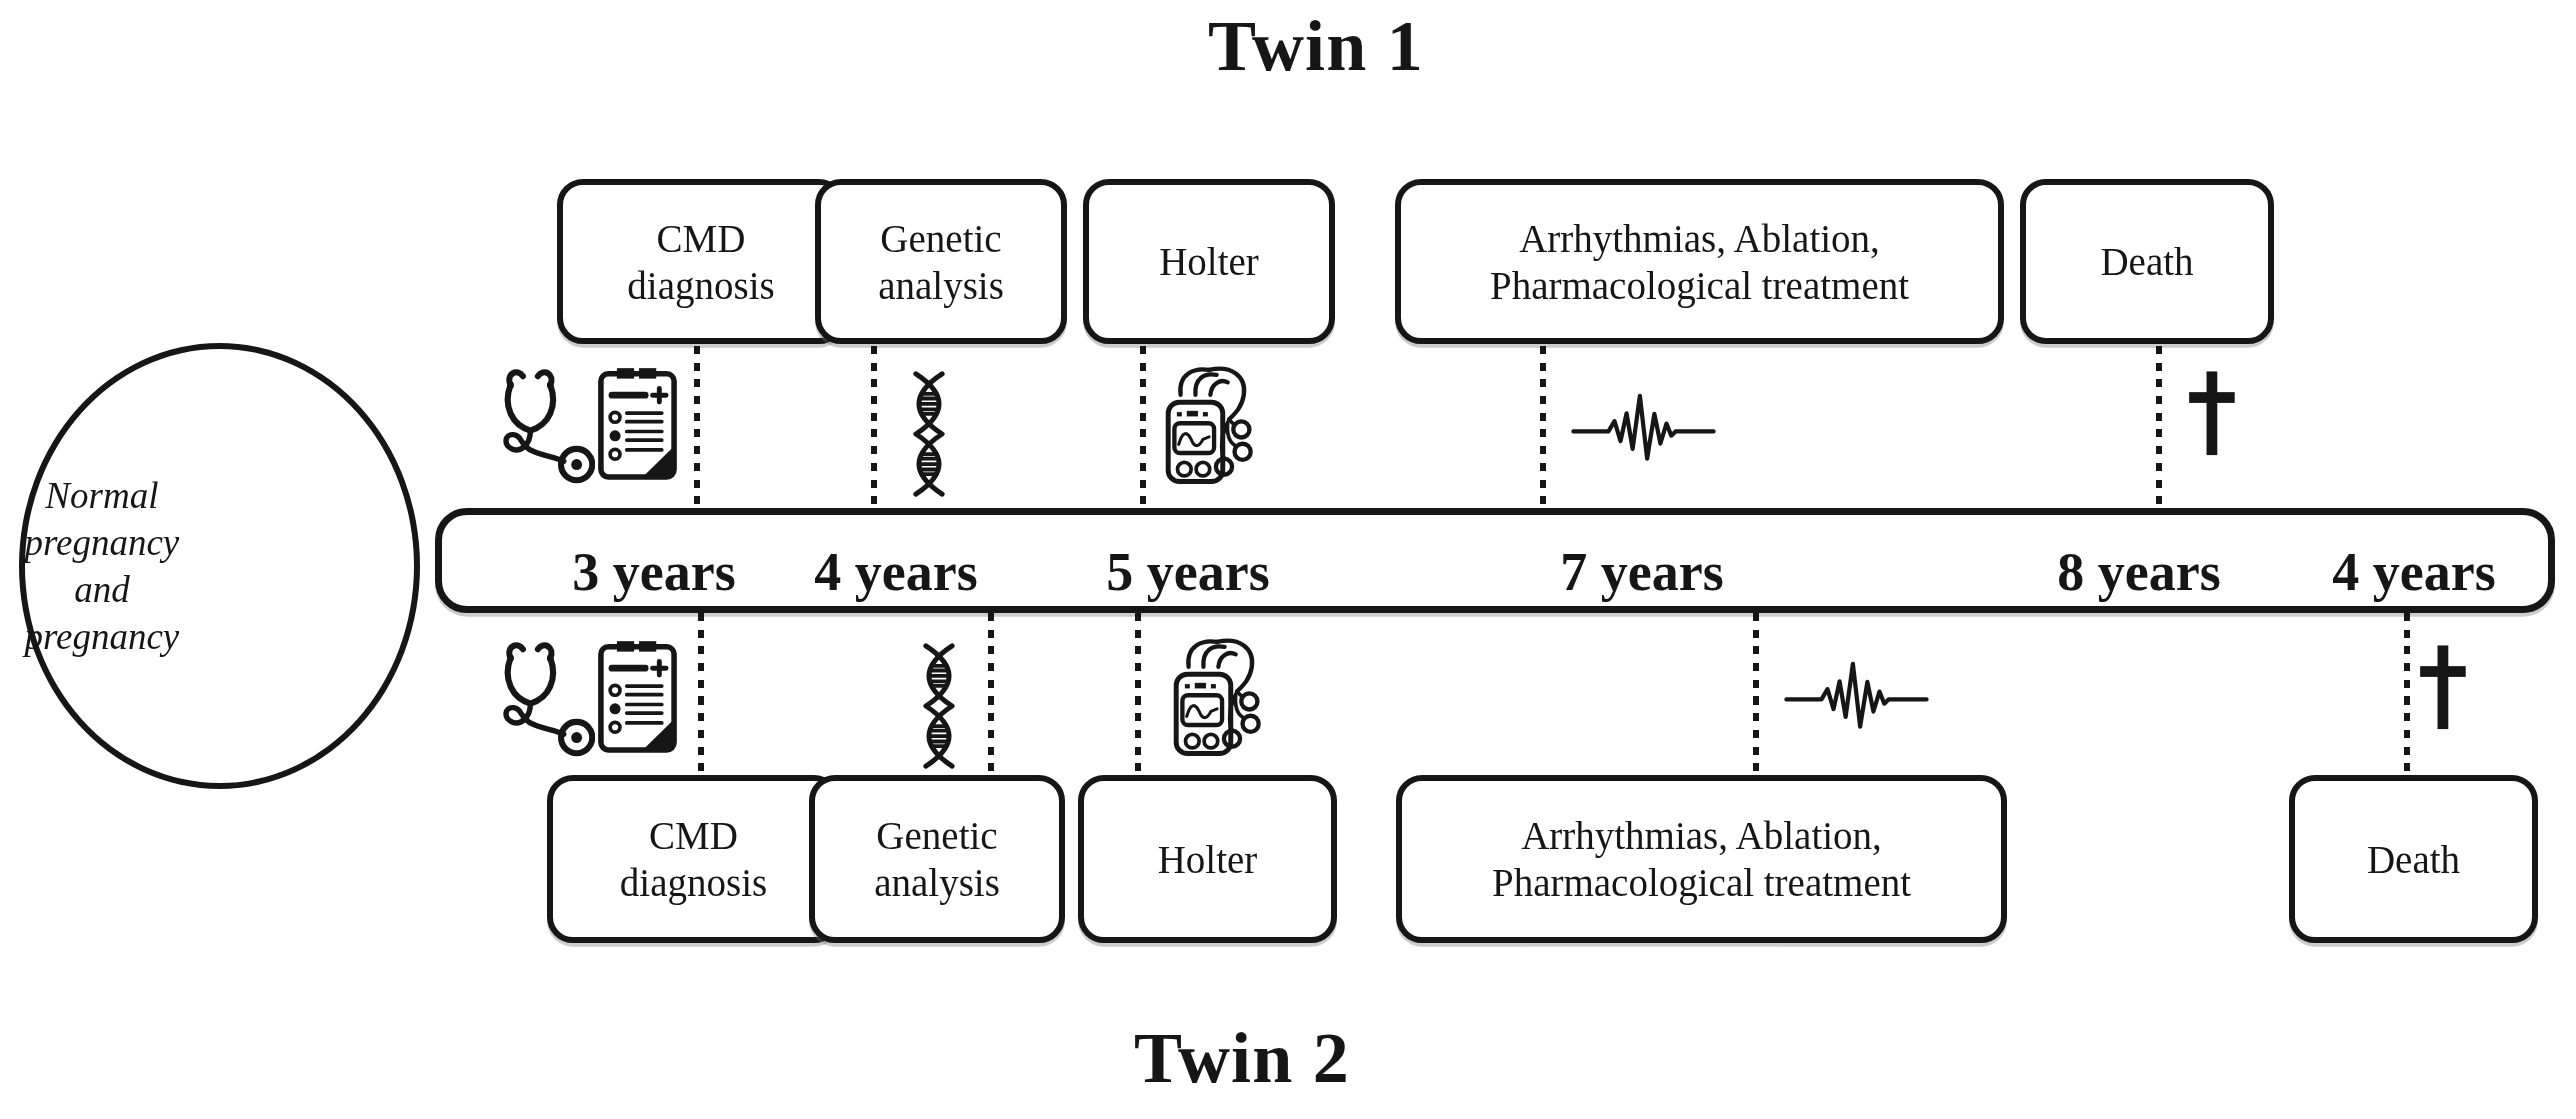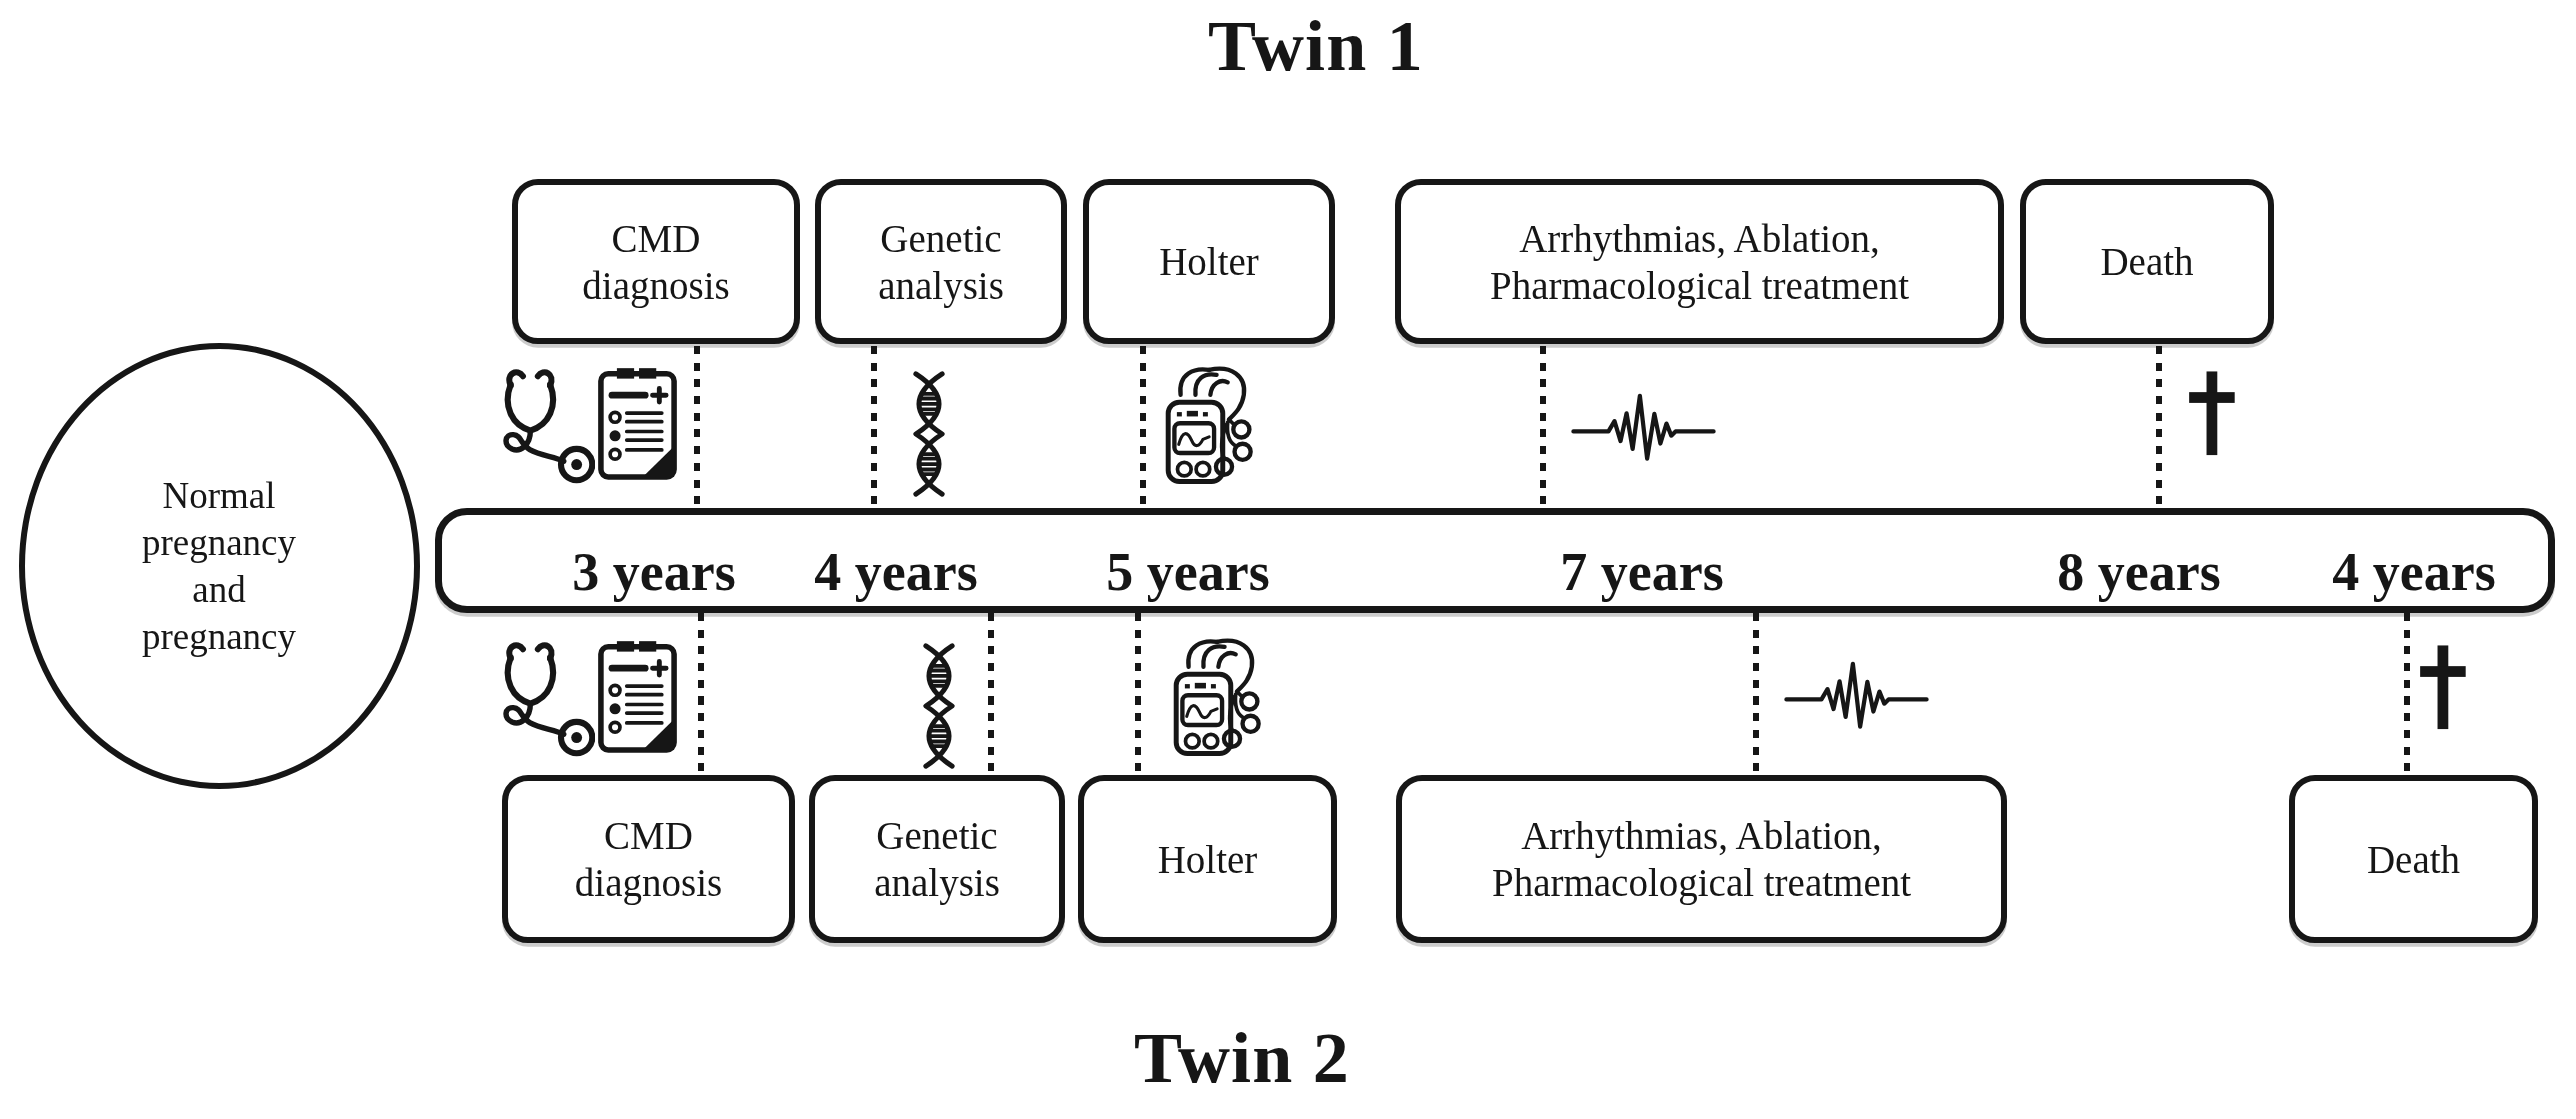--- a/index.html
+++ b/index.html
@@ -28,22 +28,23 @@
   .title-top { left: 1316px; top: 5px; }
   .title-bottom { left: 1242px; top: 1017px; }
 
   .circle {
     position: absolute;
     left: 18.5px; top: 343px;
     width: 401px; height: 446px;
     border: 6.8px solid #161616;
     border-radius: 50%;
     background: #ffffff;
-    display: flex; align-items: center; justify-content: center;
+    display: flex; align-items: center; justify-content: flex-start;
     text-align: center;
+    font-style: italic;
   }
   .circle-text { font-size: 37px; line-height: 47px; }
   .circle-text span { display: block; }
 
   .bar {
     position: absolute;
     left: 435px; top: 508px;
     width: 2120px; height: 105px;
     border: 7.4px solid #161616;
     border-radius: 32px;
@@ -65,21 +66,21 @@
     border: 6.8px solid #161616;
     border-radius: 26px;
     background: #ffffff;
     display: flex; align-items: center; justify-content: center;
     text-align: center;
     font-size: 39px;
     line-height: 47px;
     padding: 0 12.3px;
     box-shadow: 0 3.7px 0 rgba(110,110,110,0.35);
   }
-  .box.w-narrow { padding: 0 49px; }
+  .box.w-narrow { padding: 0 49px; margin-left: 45px; }
 
   .dot-v {
     position: absolute;
     width: 6.2px;
     background-image: repeating-linear-gradient(to bottom, #161616 0 8px, transparent 8px 16.7px);
   }
 
   .icon { position: absolute; }
   .stroked { stroke: #161616; fill: none; stroke-linecap: round; stroke-linejoin: round; }
   .filled { fill: #161616; stroke: none; }

